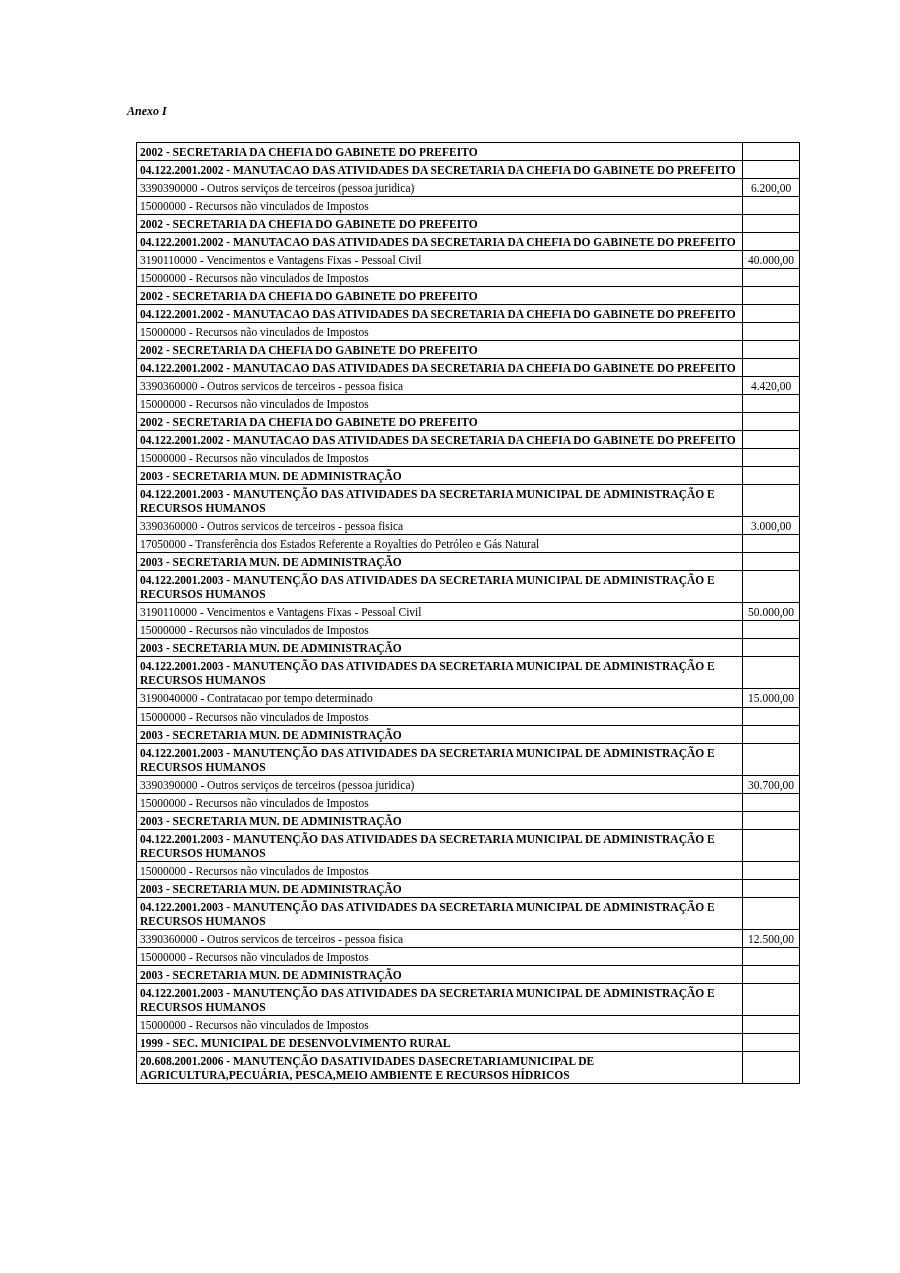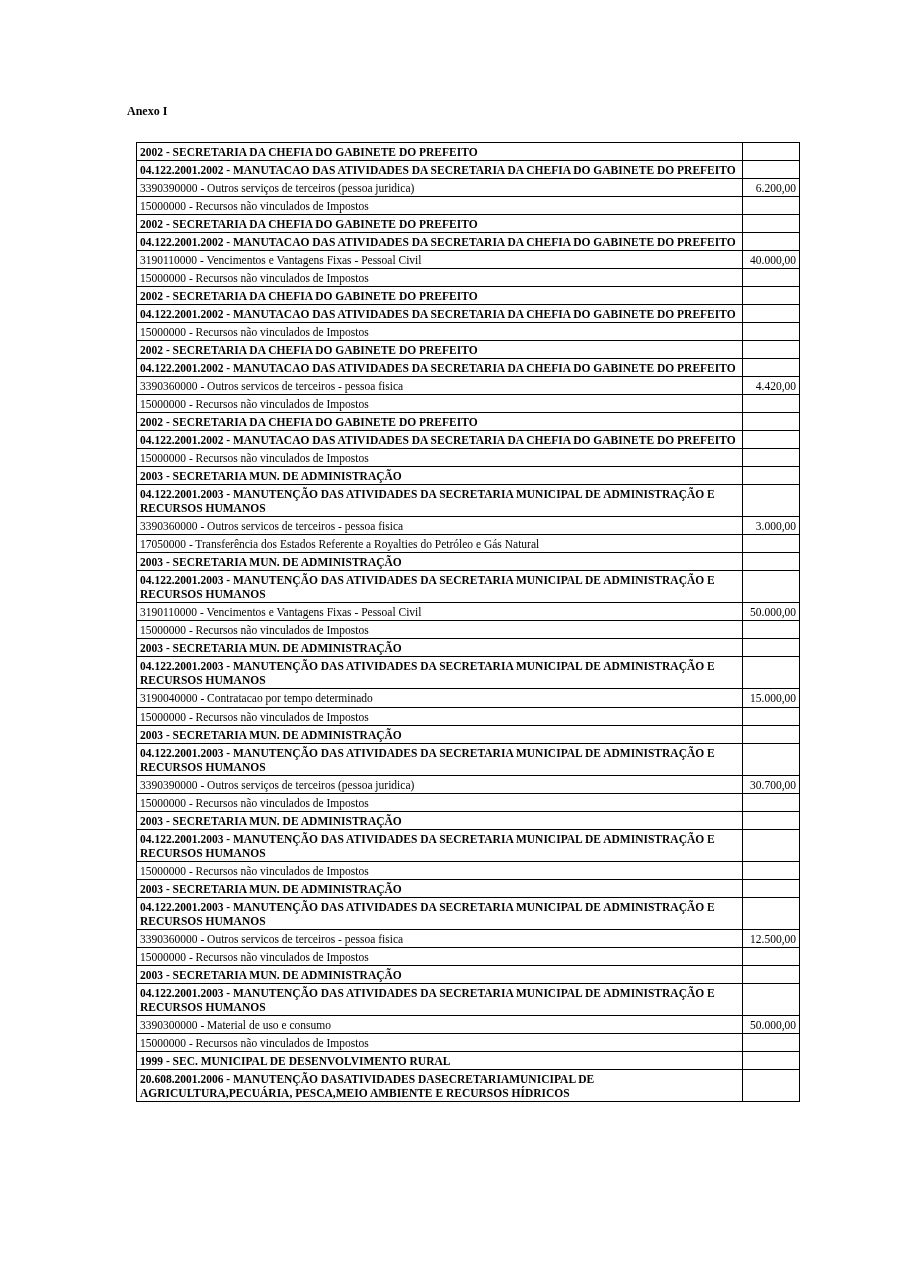--- a/index.html
+++ b/index.html
@@ -15,39 +15,40 @@
     height: 1273px;
     background: #ffffff;
     overflow: hidden;
   }
   .doc-title {
     position: absolute;
     left: 127px;
     top: 104px;
     font-size: 12px;
     font-weight: bold;
+    font-style: italic;
   }
   table.budget {
     position: absolute;
     left: 136px;
     top: 142px;
     width: 663px;
     border-collapse: collapse;
     table-layout: fixed;
   }
   table.budget td {
     border: 1px solid #000000;
     font-size: 11.5px;
     line-height: 1.22;
     padding: 2px 3px 1px 3px;
     vertical-align: top;
     overflow: hidden;
   }
   td.desc { width: 606px; }
-  td.val  { width: 57px; text-align: right; white-space: nowrap; }
+  td.val  { width: 57px; text-align: center; white-space: nowrap; }
   tr.secretaria td.desc, tr.action td.desc { font-weight: bold; }
 </style>
 </head>
 <body>
 
 <div class="page">
   <div class="doc-title">Anexo I</div>
 
   <table class="budget">
     <tbody id="budget-body">
@@ -216,24 +217,20 @@
           <td class="val"></td>
         </tr>
         <tr class="secretaria">
           <td class="desc">2003 - SECRETARIA MUN. DE ADMINISTRAÇÃO</td>
           <td class="val"></td>
         </tr>
         <tr class="action">
           <td class="desc">04.122.2001.2003 - MANUTENÇÃO DAS ATIVIDADES DA SECRETARIA MUNICIPAL DE ADMINISTRAÇÃO E RECURSOS HUMANOS</td>
           <td class="val"></td>
         </tr>
-        <tr class="expense">
-          <td class="desc">3390300000 - Material de uso e consumo</td>
-          <td class="val">50.000,00</td>
-        </tr>
         <tr class="resource">
           <td class="desc">15000000 - Recursos não vinculados de Impostos</td>
           <td class="val"></td>
         </tr>
         <tr class="secretaria">
           <td class="desc">1999 - SEC. MUNICIPAL DE DESENVOLVIMENTO RURAL</td>
           <td class="val"></td>
         </tr>
         <tr class="action">
           <td class="desc">20.608.2001.2006 - MANUTENÇÃO DASATIVIDADES DASECRETARIAMUNICIPAL DE AGRICULTURA,PECUÁRIA, PESCA,MEIO AMBIENTE E RECURSOS HÍDRICOS</td>

